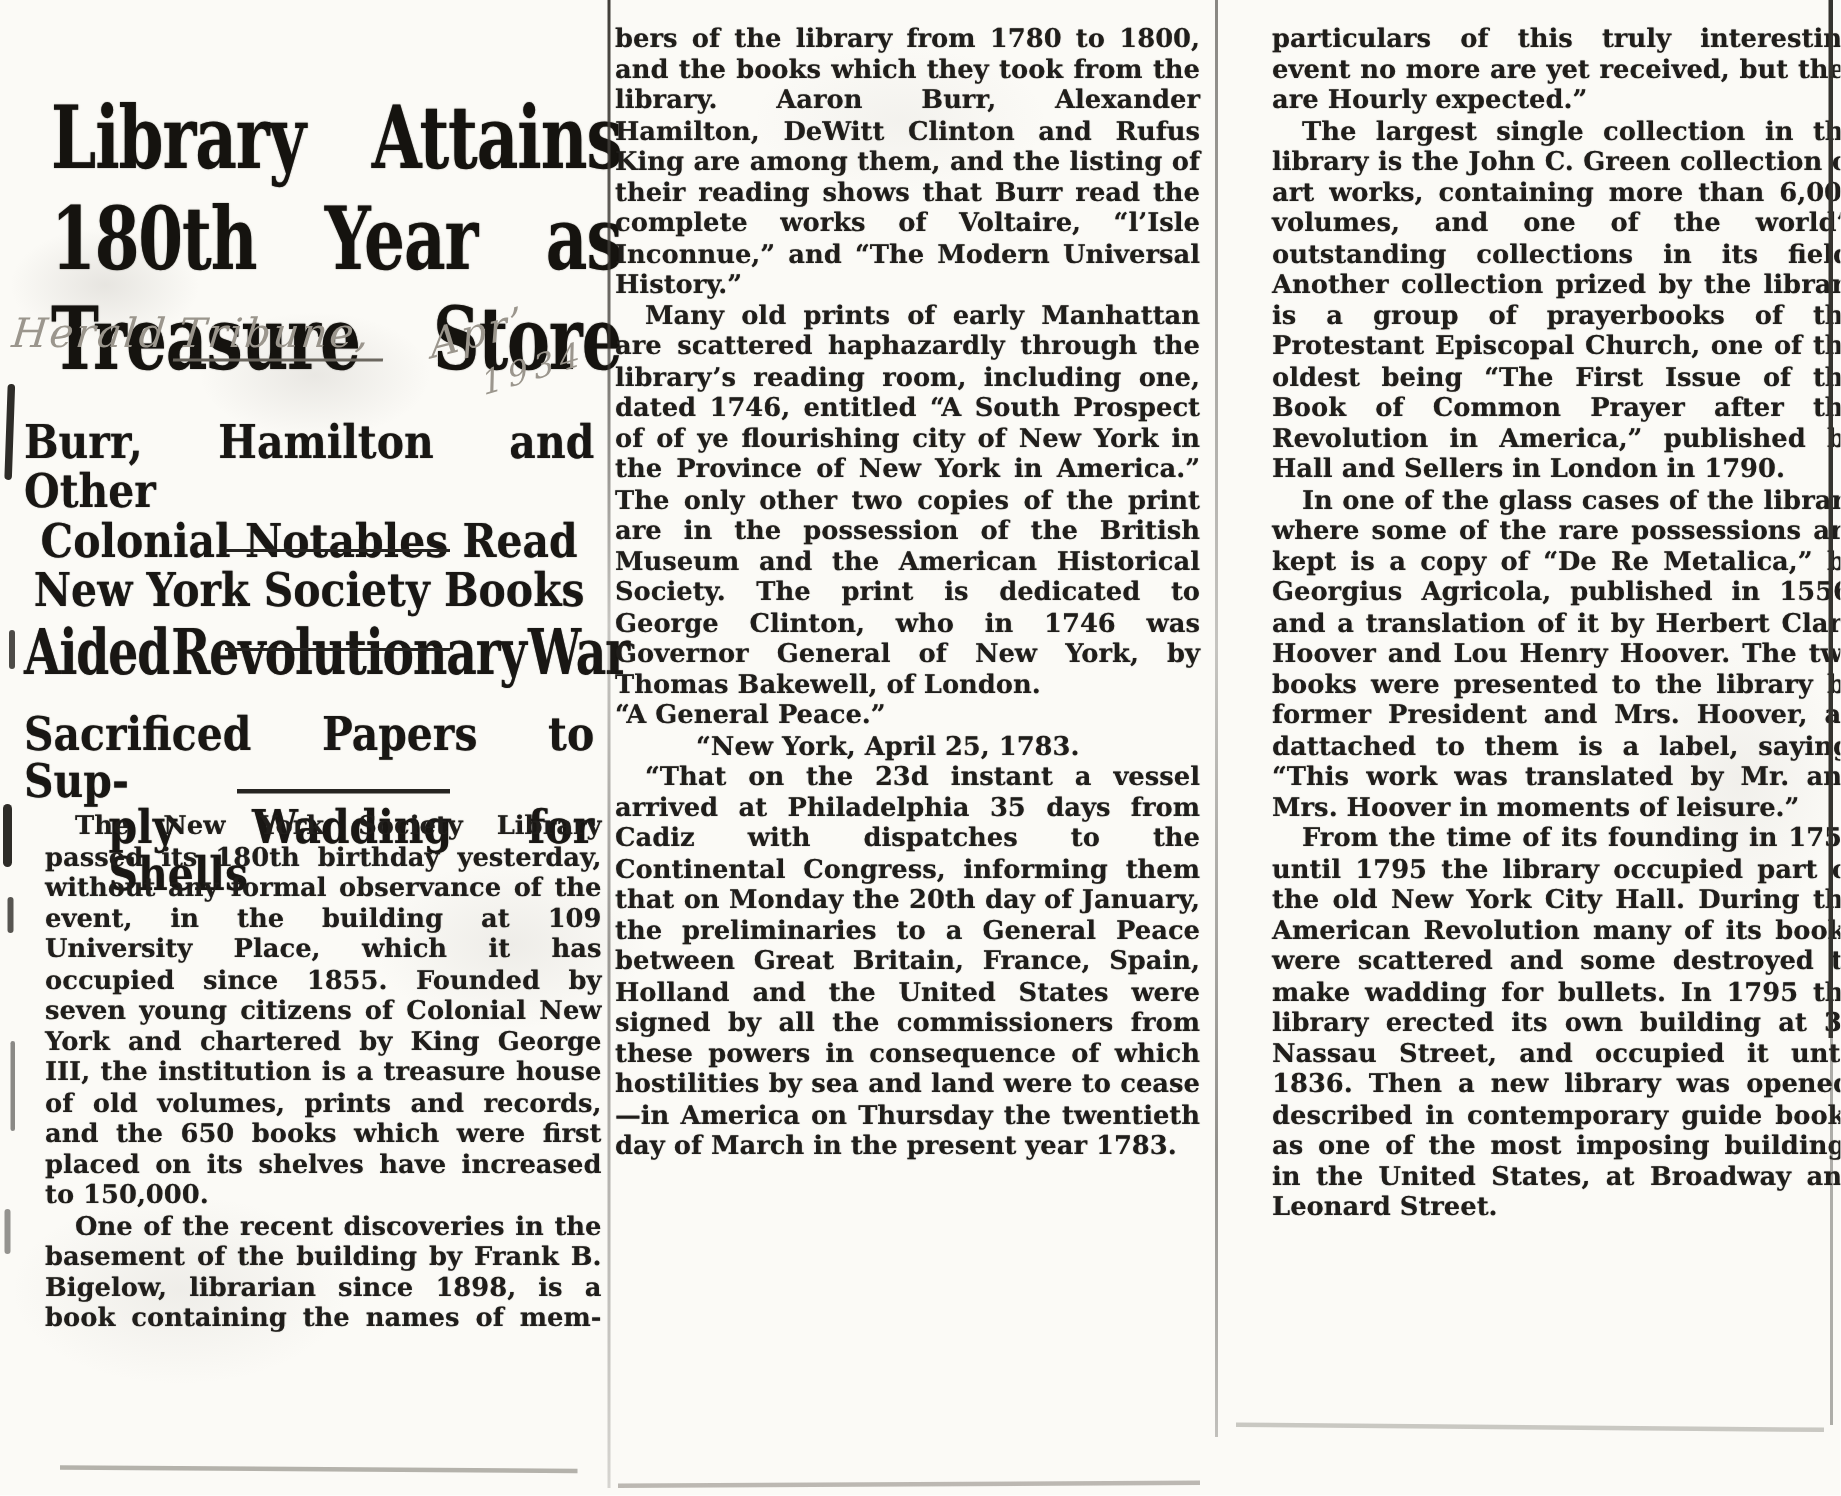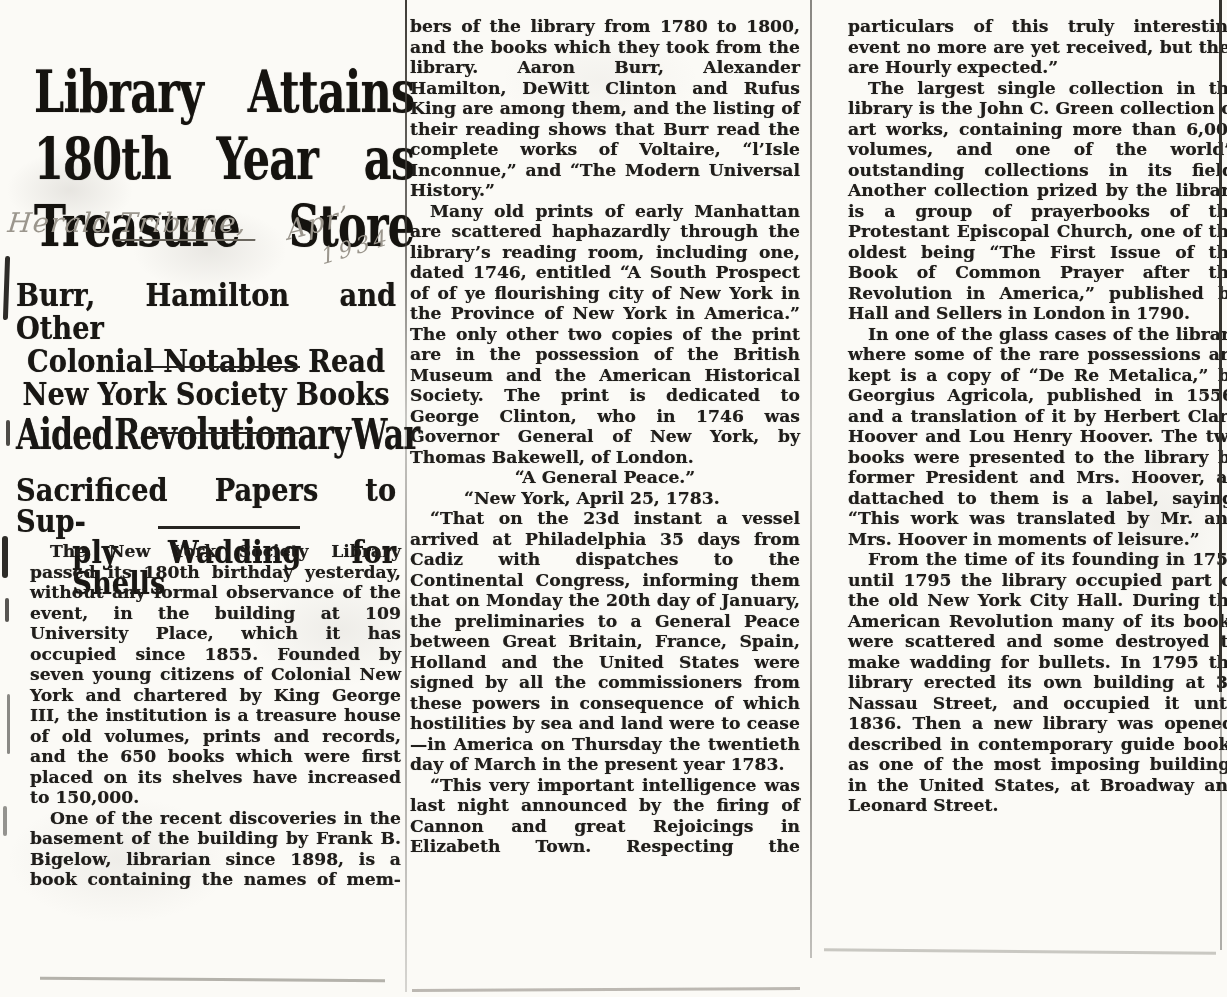--- a/index.html
+++ b/index.html
@@ -21,21 +21,21 @@
   .col2 { left:410px; width:390px; top:16px; }
   .col3 { left:848px; width:392px; top:16px; }
 
   .body-p {
     margin:0; font-size:17.2px; line-height:20.5px; font-weight:bold;
     text-align:justify; color:#201e1b;
     text-shadow:0 0 0.7px rgba(28,25,22,0.55);
   }
   .ind { text-indent:20px; }
   .cont-end { text-align-last:justify; }
-  .center-line { text-align:center; text-indent:0; }
+  .center-line { text-indent:0; }
   .dateline { text-indent:54px; }
 
   .headline {
     position:absolute; top:20px; left:18px; width:514px;
     transform:scaleX(0.74); transform-origin:0 0;
     font-size:58px; line-height:67px; font-weight:bold; letter-spacing:-1px;
     color:#15130f; text-shadow:0 0 1px rgba(20,18,14,0.6);
   }
   .hl-line { text-align:justify; text-align-last:justify; }
 
@@ -129,21 +129,20 @@
   </div>
 
   <div class="vrule vrule1"></div>
 
   <div class="col col2">
     <p class="body-p">bers of the library from 1780 to 1800, and the books which they took from the library. Aaron Burr, Alexander Hamilton, DeWitt Clinton and Rufus King are among them, and the listing of their reading shows that Burr read the complete works of Voltaire, “l’Isle Inconnue,” and “The Modern Universal History.”</p>
     <p class="body-p ind">Many old prints of early Manhattan are scattered haphazardly through the library’s reading room, including one, dated 1746, entitled “A South Prospect of of ye flourishing city of New York in the Province of New York in America.” The only other two copies of the print are in the possession of the British Museum and the American Historical Society. The print is dedicated to George Clinton, who in 1746 was Governor General of New York, by Thomas Bakewell, of London.</p>
     <p class="body-p center-line">“A General Peace.”</p>
     <p class="body-p dateline">“New York, April 25, 1783.</p>
     <p class="body-p ind">“That on the 23d instant a vessel arrived at Philadelphia 35 days from Cadiz with dispatches to the Continental Congress, informing them that on Monday the 20th day of January, the preliminaries to a General Peace between Great Britain, France, Spain, Holland and the United States were signed by all the commissioners from these powers in consequence of which hostilities by sea and land were to cease—in America on Thursday the twentieth day of March in the present year 1783.</p>
-    <p class="body-p ind cont-end">“This very important intelligence was last night announced by the firing of Cannon and great Rejoicings in Elizabeth Town. Respecting the</p>
   </div>
 
   <div class="vrule vrule2"></div>
 
   <div class="col col3">
     <p class="body-p">particulars of this truly interesting event no more are yet received, but they are Hourly expected.”</p>
     <p class="body-p ind">The largest single collection in the library is the John C. Green collection of art works, containing more than 6,000 volumes, and one of the world’s outstanding collections in its field. Another collection prized by the library is a group of prayerbooks of the Protestant Episcopal Church, one of the oldest being “The First Issue of the Book of Common Prayer after the Revolution in America,” published by Hall and Sellers in London in 1790.</p>
     <p class="body-p ind">In one of the glass cases of the library where some of the rare possessions are kept is a copy of “De Re Metalica,” by Georgius Agricola, published in 1556, and a translation of it by Herbert Clark Hoover and Lou Henry Hoover. The two books were presented to the library by former President and Mrs. Hoover, an dattached to them is a label, saying, “This work was translated by Mr. and Mrs. Hoover in moments of leisure.”</p>
     <p class="body-p ind">From the time of its founding in 1754 until 1795 the library occupied part of the old New York City Hall. During the American Revolution many of its books were scattered and some destroyed to make wadding for bullets. In 1795 the library erected its own building at 33 Nassau Street, and occupied it until 1836. Then a new library was opened, described in contemporary guide books as one of the most imposing buildings in the United States, at Broadway and Leonard Street.</p>
   </div>

